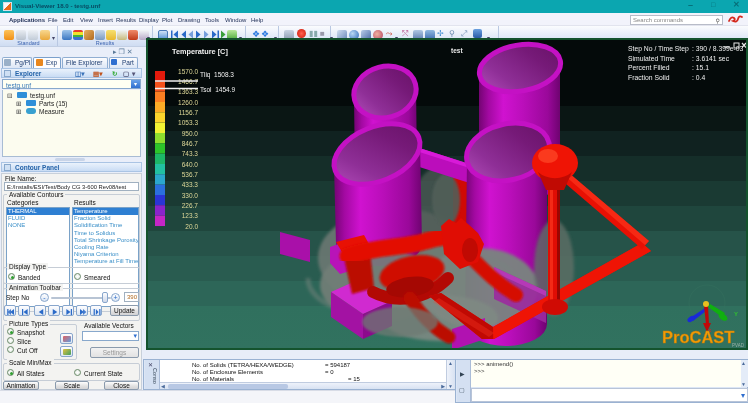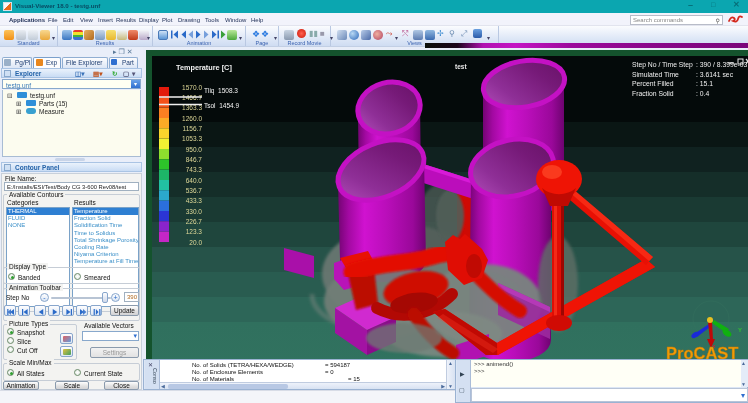--- a/index.html
+++ b/index.html
@@ -26,21 +26,21 @@
   .tab { position:absolute; top:10px; height:11px; background:linear-gradient(#fdfdfe,#dce6f5); border:1px solid #90aed2; border-bottom:none; border-radius:2px 2px 0 0; font-size:6.5px; color:#1c3c70; padding:1px 3px 0 12px; }
   .hdr { position:absolute; left:1px; width:141px; height:10px; background:linear-gradient(#eaf2fc,#c9dcf4); border:1px solid #aac4e4; color:#2563a8; font-size:6.5px; font-weight:bold; padding-left:13px; padding-top:1px; }
   .gbox { position:absolute; border:1px solid #c6cdd6; border-radius:2px; }
   .glabel { position:absolute; font-size:6.5px; color:#111; background:#f3f3f1; padding:0 2px; }
   .radio { position:absolute; width:7px; height:7px; border-radius:50%; border:1px solid #6a8a6a; background:radial-gradient(#ffffff,#dfe8df); }
   .radio.on::after { content:""; position:absolute; left:1.5px; top:1.5px; width:3px; height:3px; border-radius:50%; background:#2f9e2f; }
   .rlab { position:absolute; font-size:6.5px; color:#111; }
   .btn { position:absolute; background:linear-gradient(#fefefe,#e0e0e0 60%,#d2d2d4); border:1px solid #8a9aac; border-radius:2px; font-size:6.5px; color:#111; text-align:center; }
   .pbtn { position:absolute; width:12px; height:11px; background:linear-gradient(#fdfdfe,#dde6f2); border:1px solid #88a6cc; border-radius:2px; color:#2a6ac8; font-size:6px; text-align:center; line-height:10px; font-weight:bold; }
   
-  #vport { left:146px; top:50px; width:602px; height:312px; border:6px solid #14532d; background:#060c0c; }
+  #vport { left:146px; top:38px; width:602px; height:312px; border:2px solid #14532d; background:#060c0c; }
   
   #console1 { left:143px; top:359px; width:312px; height:31px; background:#dce6f5; border:1px solid #9ab2d2; }
   #console2 { left:455px; top:359px; width:293px; height:44px; background:#dce6f5; border:1px solid #9ab2d2; }
   #statusbar { left:0; top:390px; width:455px; height:13px; background:#f4f5f9; border-top:1px solid #d8dce6; }
 </style>
 </head>
 <body>
 
   <div id="titlebar" class="abs">
     <div id="appicon" class="abs"></div>

